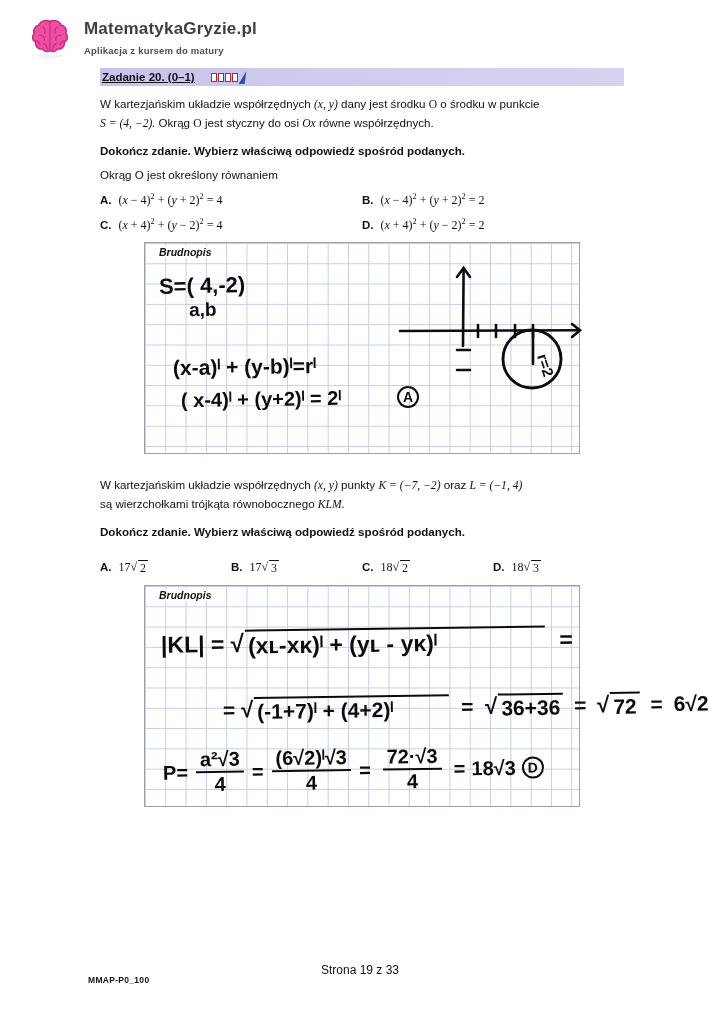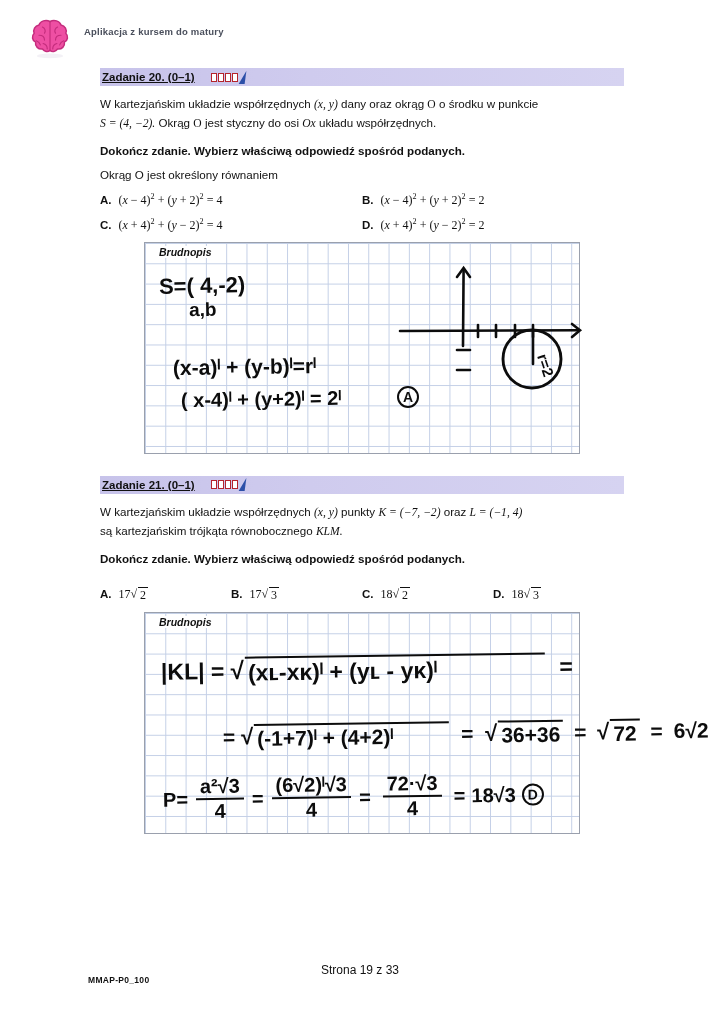--- a/index.html
+++ b/index.html
@@ -124,20 +124,21 @@
       <path d="M43 16c-4 2-5 6-3 9"></path>
       <path d="M16 28c5 0 8 3 8 7"></path>
       <path d="M48 28c-5 0-8 3-8 7"></path>
       <path d="M22 40c4 1 6 4 6 8"></path>
       <path d="M42 40c-4 1-6 4-6 8"></path>
       <path d="M12 36c3 1 5 3 6 6"></path>
       <path d="M52 36c-3 1-5 3-6 6"></path>
     </g>
   </svg>
   <div class="brand-text">
+    <div class="brand-name">MatematykaGryzie.pl</div>
     <div class="brand-tag">Aplikacja z kursem do matury</div>
   </div>
 </div>
 
 <div class="sheet">
 
   <div class="task">
     <div class="task-head">
       <span class="task-title">Zadanie 20. (0–1)</span>
       <span class="pt-badge">
@@ -147,31 +148,31 @@
             <span class="pt-sq"></span>
             <span class="pt-sq"></span>
         </span>
         <span class="pt-slash"></span>
       </span>
     </div>
 
     <div class="body-line">
       <span>W kartezjańskim układzie współrzędnych</span>
       <span class="mathit">(x, y)</span>
-      <span>dany oraz okrąg</span>
+      <span>dany jest środku</span>
       <span class="mathup">O</span>
       <span>o środku w punkcie</span>
     </div>
     <div class="body-line">
       <span class="mathit">S = (4, −2).</span>
       <span>Okrąg</span>
       <span class="mathup">O</span>
       <span>jest styczny do osi</span>
       <span class="mathit">Ox</span>
-      <span>układu współrzędnych.</span>
+      <span>równe współrzędnych.</span>
     </div>
 
     <div class="spacer-sm"></div>
     <div class="instruct">Dokończ zdanie. Wybierz właściwą odpowiedź spośród podanych.</div>
     <div class="spacer-sm"></div>
 
     <div class="prompt">
       <span>Okrąg</span>
       <span class="mathup">O</span>
       <span>jest określony równaniem</span>
@@ -224,43 +225,31 @@
           <circle cx="155" cy="108" r="29" stroke-width="2.9"></circle>
         </g>
         <text x="160" y="105" font-family="Liberation Sans, sans-serif" font-size="15" font-weight="bold" fill="#0c0c0c" transform="rotate(72 160 105)">r=2</text>
       </svg>
     </div>
   </div>
 
   <div style="height:22px"></div>
 
   <div class="task">
-    <div class="task-head">
-      <span class="task-title">Zadanie 21. (0–1)</span>
-      <span class="pt-badge">
-        <span class="pt-squares">
-          <span class="pt-sq"></span>
-            <span class="pt-sq"></span>
-            <span class="pt-sq"></span>
-            <span class="pt-sq"></span>
-        </span>
-        <span class="pt-slash"></span>
-      </span>
-    </div>
 
     <div class="body-line">
       <span>W kartezjańskim układzie współrzędnych</span>
       <span class="mathit">(x, y)</span>
       <span>punkty</span>
       <span class="mathit">K = (−7, −2)</span>
       <span>oraz</span>
       <span class="mathit">L = (−1, 4)</span>
     </div>
     <div class="body-line">
-      <span>są kartezjańskim trójkąta równobocznego</span>
+      <span>są wierzchołkami trójkąta równobocznego</span>
       <span class="mathit">KLM.</span>
     </div>
 
     <div class="spacer-sm"></div>
     <div class="instruct">Dokończ zdanie. Wybierz właściwą odpowiedź spośród podanych.</div>
     <div class="spacer-sm"></div>
 
     <div class="spacer-sm"></div>
 
     <div class="answers ans-4col">

